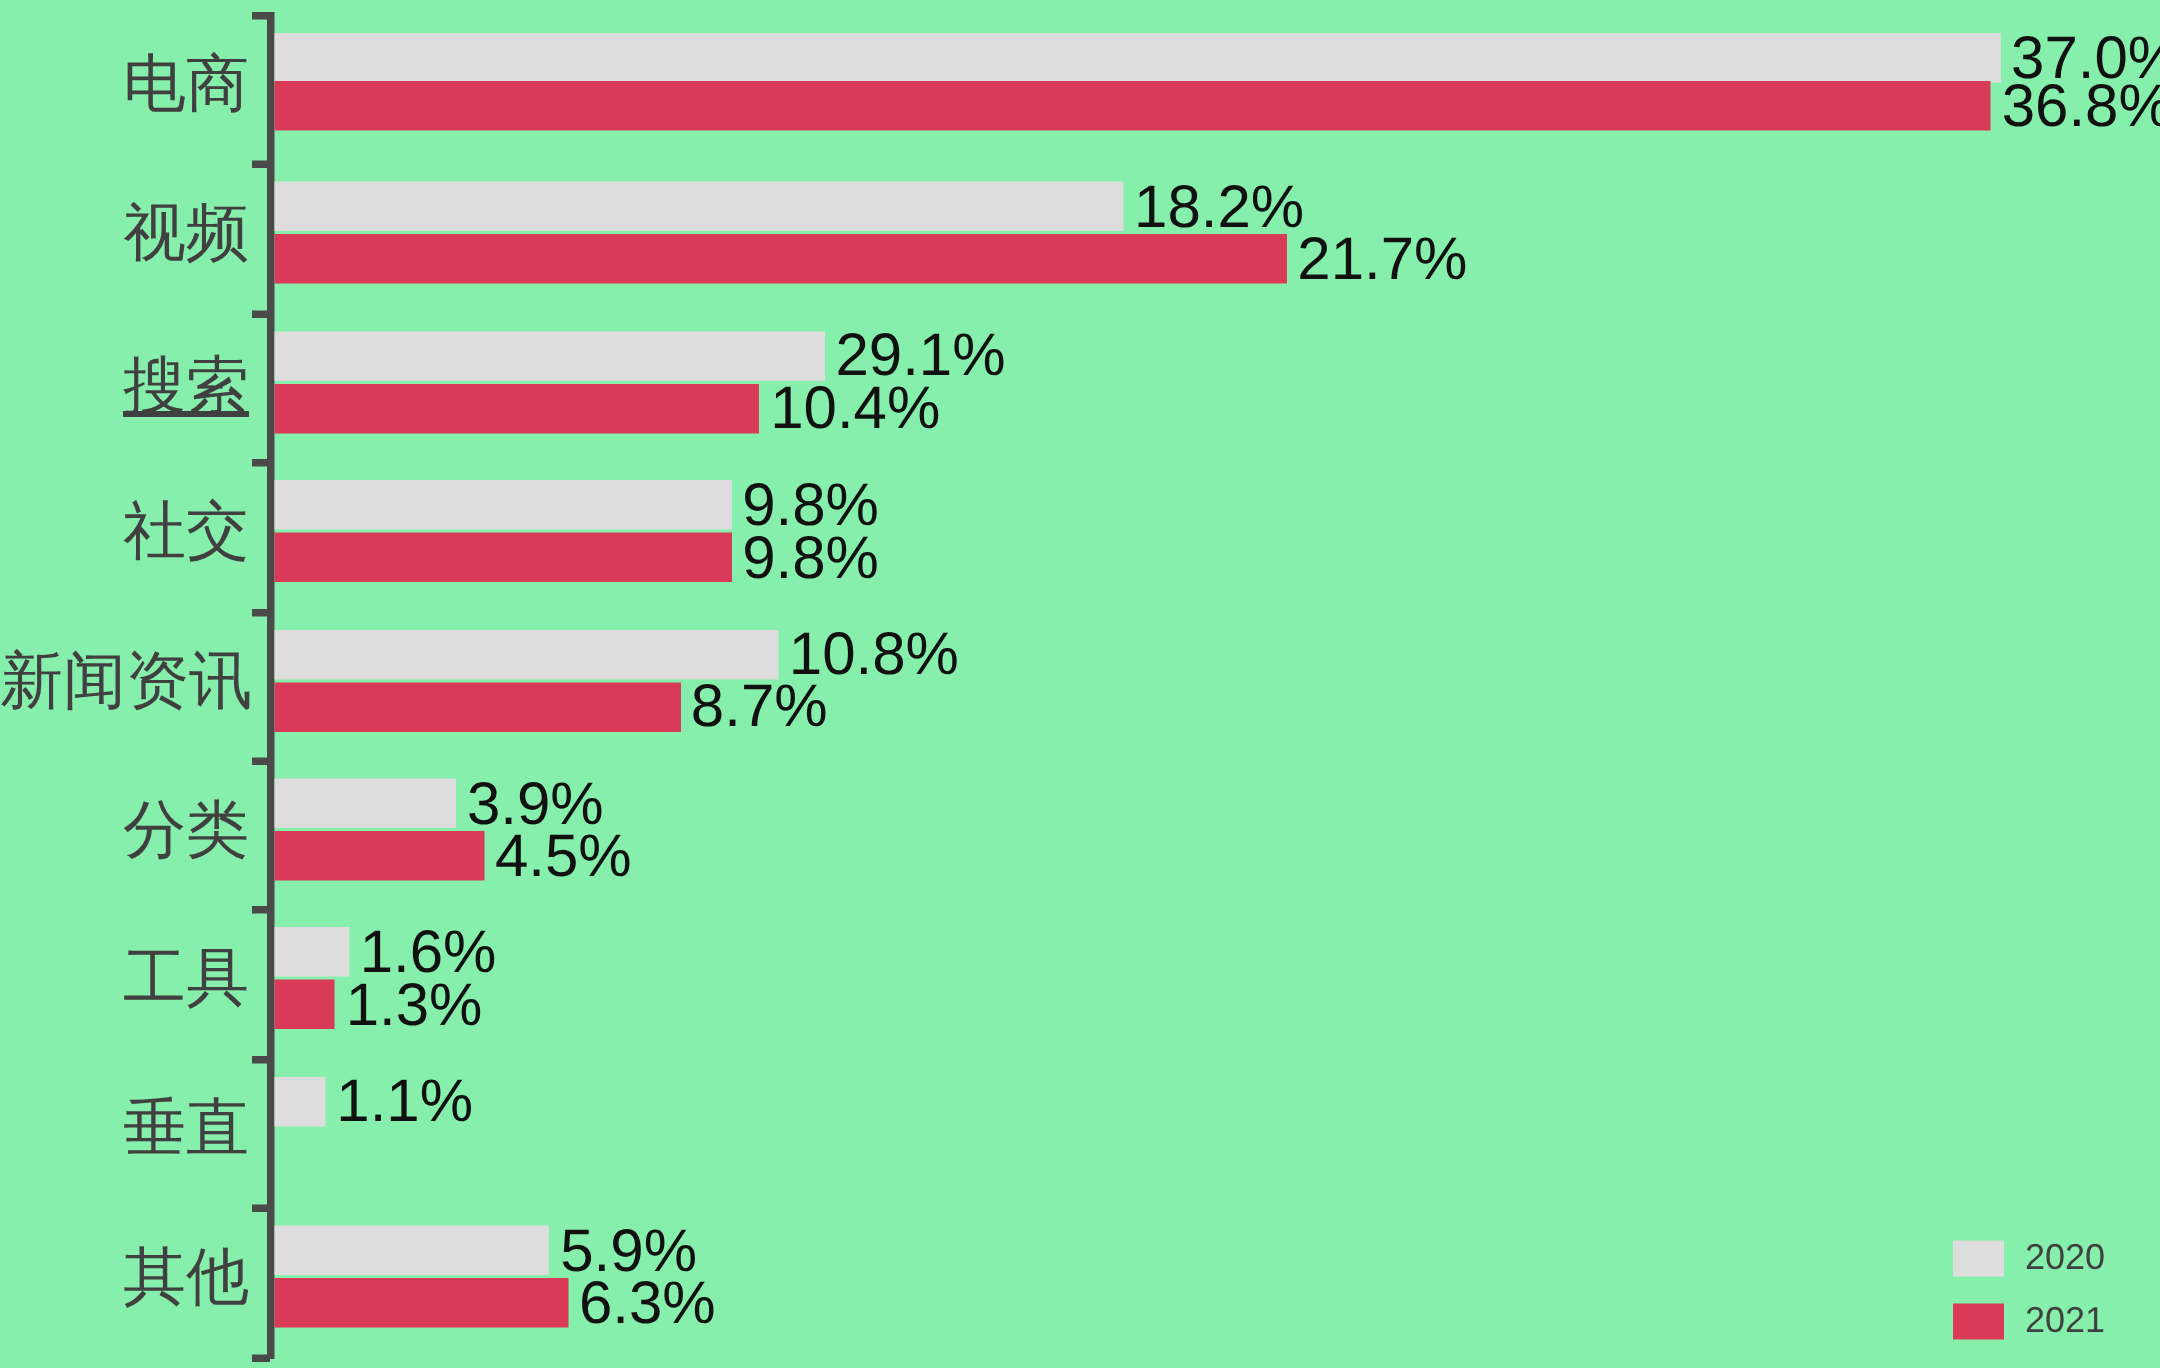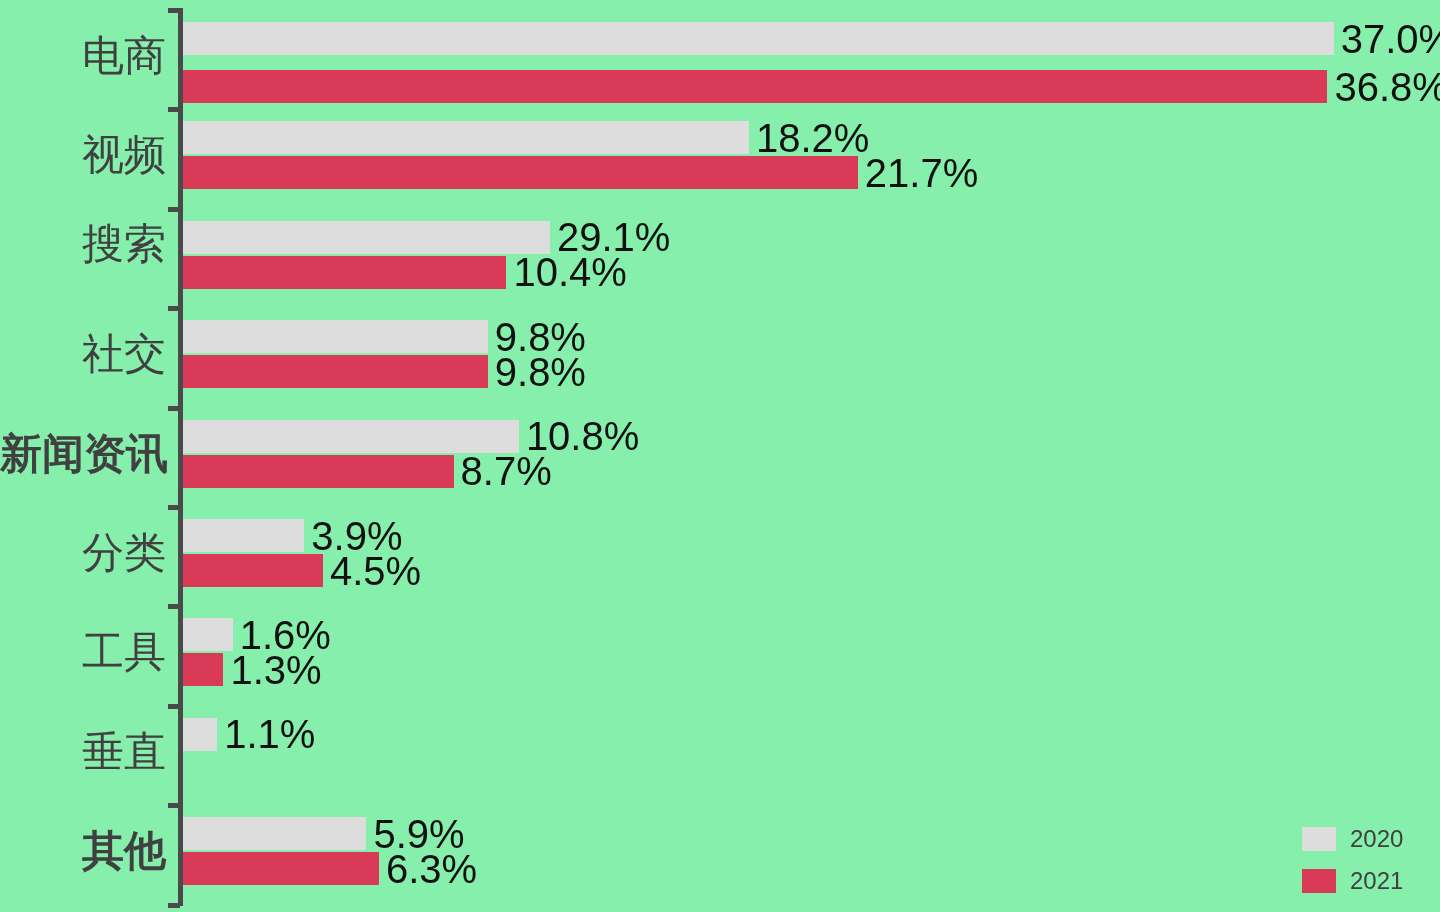--- a/index.html
+++ b/index.html
@@ -123,38 +123,38 @@
 <div id="chart-root">
 
   <div class="axis-line"></div>
   <div class="plot" id="plot-area">
       <div class="cat-group" style="top: 8px; height: 99.4px;">
         <div class="cat-label" style="top: 27px;">电商</div>
         <div class="bar-row" style="top: 14px; width: 1257px;">
           <div class="bar y2020" style="width: 1150.7px; background: rgb(221, 221, 221);"></div>
           <div class="bar-value" style="left: 1150.7px;">37.0%</div>
         </div>
-        <div class="bar-row" style="top: 62px; width: 1201px;">
+        <div class="bar-row" style="top: 46px; width: 1201px;">
           <div class="bar y2021" style="width: 1144.48px; background: rgb(217, 58, 87);"></div>
           <div class="bar-value" style="left: 1144.48px;">36.8%</div>
         </div>
       </div>
       <div class="cat-group" style="top: 107.4px; height: 99.4px;">
         <div class="cat-label" style="top: 27px;">视频</div>
         <div class="bar-row" style="top: 14px; width: 1257px;">
           <div class="bar y2020" style="width: 566.02px; background: rgb(221, 221, 221);"></div>
           <div class="bar-value" style="left: 566.02px;">18.2%</div>
         </div>
         <div class="bar-row" style="top: 49px; width: 1257px;">
           <div class="bar y2021" style="width: 674.87px; background: rgb(217, 58, 87);"></div>
           <div class="bar-value" style="left: 674.87px;">21.7%</div>
         </div>
       </div>
       <div class="cat-group" style="top: 206.8px; height: 99.4px;">
-        <div class="cat-label" style="top: 16px;">搜索</div>
+        <div class="cat-label" style="top: 29px; text-decoration: underline;">搜索</div>
         <div class="bar-row" style="top: 14px; width: 1257px;">
           <div class="bar y2020" style="width: 366.98px; background: rgb(221, 221, 221);"></div>
           <div class="bar-value" style="left: 366.98px;">29.1%</div>
         </div>
         <div class="bar-row" style="top: 49px; width: 1257px;">
           <div class="bar y2021" style="width: 323.44px; background: rgb(217, 58, 87);"></div>
           <div class="bar-value" style="left: 323.44px;">10.4%</div>
         </div>
       </div>
       <div class="cat-group" style="top: 306.2px; height: 99.4px;">
@@ -162,21 +162,21 @@
         <div class="bar-row" style="top: 14px; width: 1257px;">
           <div class="bar y2020" style="width: 304.78px; background: rgb(221, 221, 221);"></div>
           <div class="bar-value" style="left: 304.78px;">9.8%</div>
         </div>
         <div class="bar-row" style="top: 49px; width: 1257px;">
           <div class="bar y2021" style="width: 304.78px; background: rgb(217, 58, 87);"></div>
           <div class="bar-value" style="left: 304.78px;">9.8%</div>
         </div>
       </div>
       <div class="cat-group" style="top: 405.6px; height: 99.4px;">
-        <div class="cat-label" style="top: 27px; font-weight: bold;">新闻资讯</div>
+        <div class="cat-label" style="top: 27px;">新闻资讯</div>
         <div class="bar-row" style="top: 14px; width: 1257px;">
           <div class="bar y2020" style="width: 335.88px; background: rgb(221, 221, 221);"></div>
           <div class="bar-value" style="left: 335.88px;">10.8%</div>
         </div>
         <div class="bar-row" style="top: 49px; width: 1257px;">
           <div class="bar y2021" style="width: 270.57px; background: rgb(217, 58, 87);"></div>
           <div class="bar-value" style="left: 270.57px;">8.7%</div>
         </div>
       </div>
       <div class="cat-group" style="top: 505px; height: 99.4px;">
@@ -202,21 +202,21 @@
         </div>
       </div>
       <div class="cat-group" style="top: 703.8px; height: 99.4px;">
         <div class="cat-label" style="top: 27px;">垂直</div>
         <div class="bar-row" style="top: 14px; width: 1257px;">
           <div class="bar y2020" style="width: 34.21px; background: rgb(221, 221, 221);"></div>
           <div class="bar-value" style="left: 34.21px;">1.1%</div>
         </div>
       </div>
       <div class="cat-group" style="top: 803.2px; height: 99.4px;">
-        <div class="cat-label" style="top: 27px; font-weight: bold;">其他</div>
+        <div class="cat-label" style="top: 27px;">其他</div>
         <div class="bar-row" style="top: 14px; width: 1257px;">
           <div class="bar y2020" style="width: 183.49px; background: rgb(221, 221, 221);"></div>
           <div class="bar-value" style="left: 183.49px;">5.9%</div>
         </div>
         <div class="bar-row" style="top: 49px; width: 1344px;">
           <div class="bar y2021" style="width: 195.93px; background: rgb(217, 58, 87);"></div>
           <div class="bar-value" style="left: 195.93px;">6.3%</div>
         </div>
       </div>
     </div>

